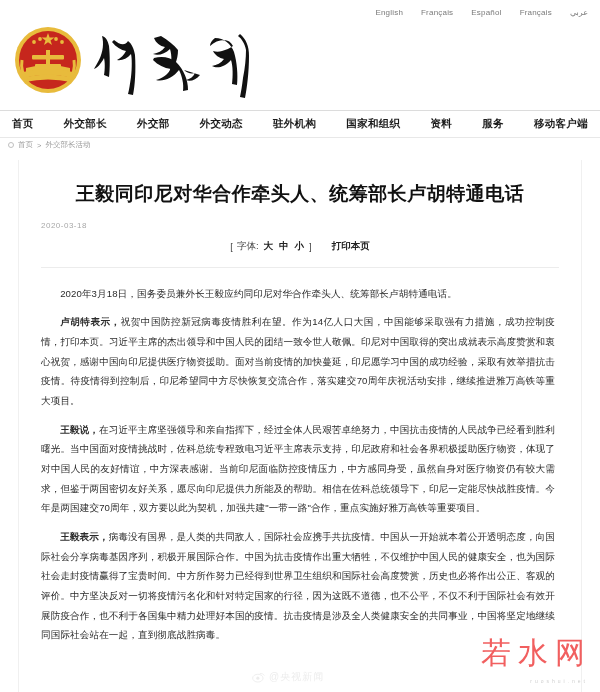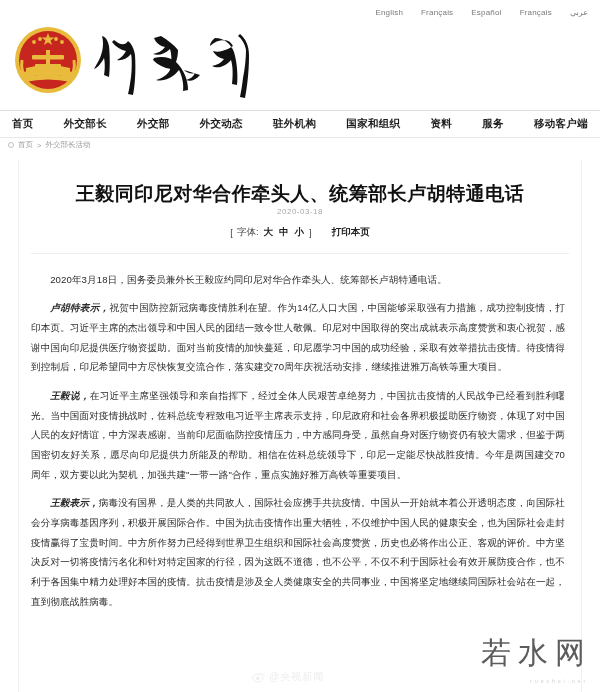--- a/index.html
+++ b/index.html
@@ -94,33 +94,33 @@
 
   
   .article {
     position: absolute;
     top: 160px; left: 18px;
     width: 564px;
     height: 532px;
     background: #ffffff;
     border-left: 1px solid #f0f0f0;
     border-right: 1px solid #f0f0f0;
-    padding: 0 12px;
+    padding: 0 22px;
   }
   .art-title {
     margin-top: 22px;
     text-align: center;
     font-size: 19px;
     font-weight: bold;
     color: #111111;
     letter-spacing: .5px;
     line-height: 1.3;
   }
   .art-date {
-    text-align: center;
+    margin-top: 14px;
     font-size: 8px;
     color: #a8a8a8;
     letter-spacing: .5px;
   }
   .art-tools {
     margin-top: 10px;
     text-align: center;
     font-size: 9.5px;
     color: #3a3a3a;
     display: flex;
@@ -146,21 +146,20 @@
     color: #2b2b2b;
     text-align: justify;
     letter-spacing: .1px;
   }
   .body-text p {
     margin: 0 4px 9px 0;
     text-indent: 2em;
   }
   .body-text p .lead {
     font-weight: bold;
-    font-style: italic;
   }
 
   
   .wm-weibo {
     position: absolute;
     left: 252px; bottom: 8px;
     display: flex;
     align-items: center;
     gap: 4px;
     opacity: .30;
@@ -172,21 +171,21 @@
   .wm-weibo-text {
     font-size: 10px;
     color: #c2c2c2;
     letter-spacing: 1px;
     white-space: nowrap;
   }
   .wm-ruoshui {
     position: absolute;
     right: 8px; bottom: 18px;
     font-size: 30px;
-    color: #404040;
+    color: #ef4444;
     letter-spacing: 7px;
     font-family: "DejaVu Sans", "Liberation Sans", sans-serif;
     white-space: nowrap;
     opacity: .85;
   }
   .wm-ruoshui-sub {
     position: absolute;
     right: 12px; bottom: 8px;
     font-size: 5px;
     color: #cfcfcf;

